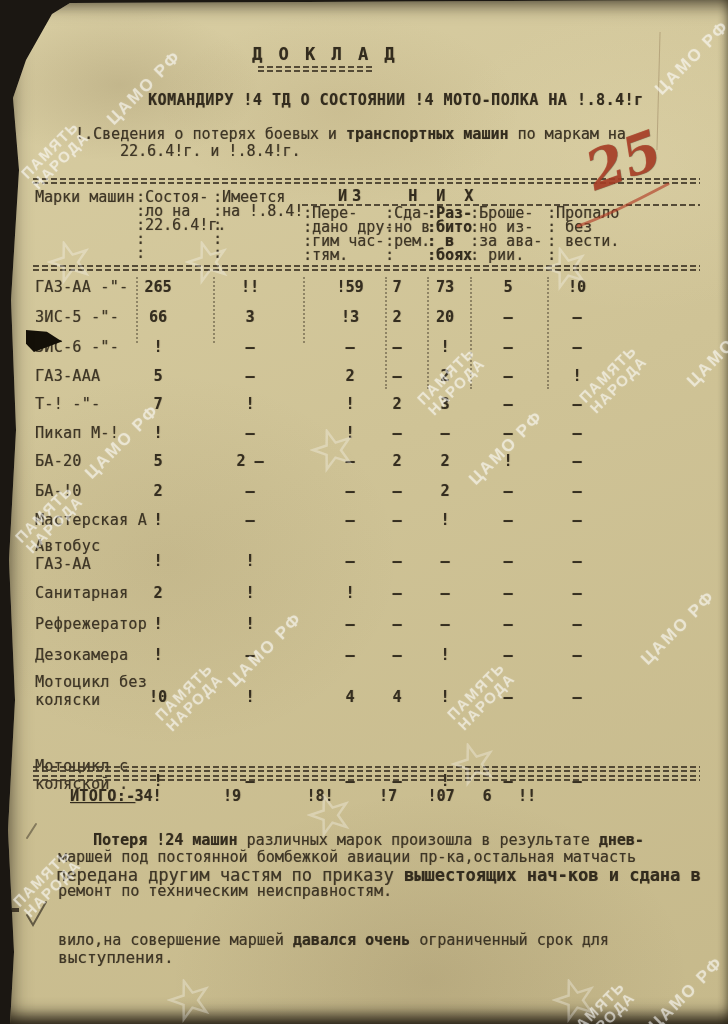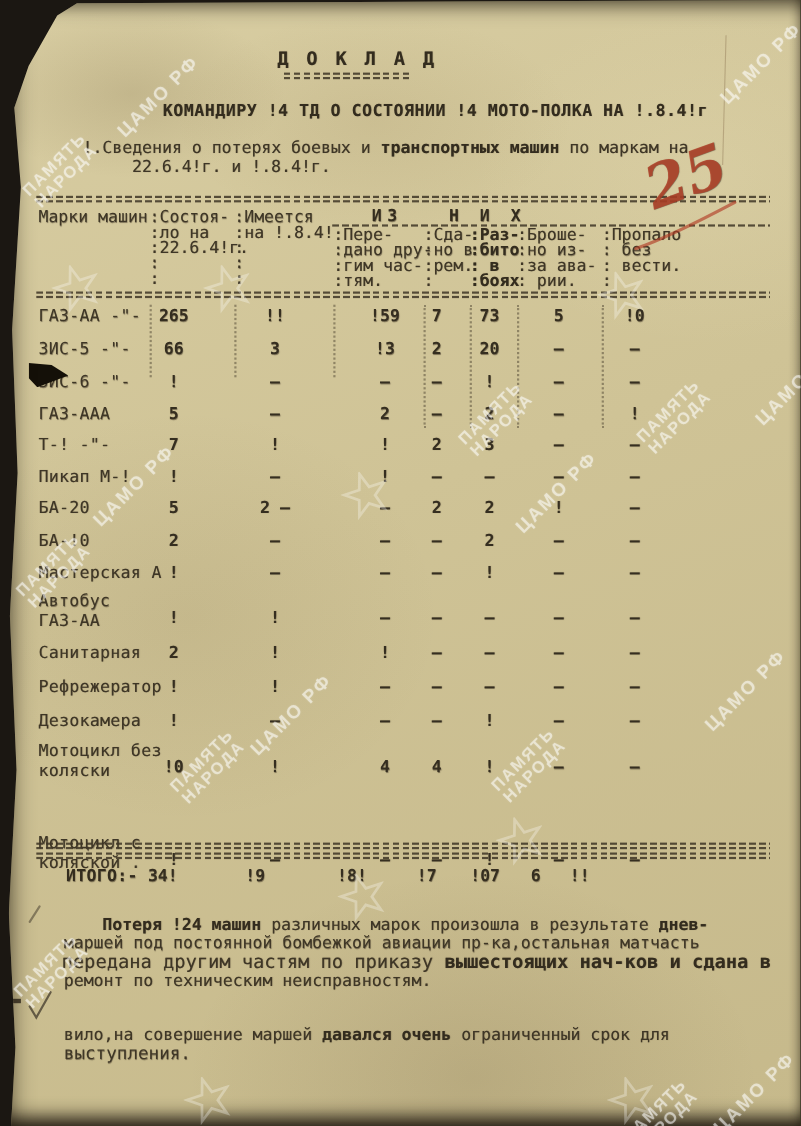--- a/index.html
+++ b/index.html
@@ -294,21 +294,21 @@
   <div class="abs rule" style="left:33px;top:766px;width:667px;">
     <div class="dash"></div>
         <div class="dash"></div>
   </div>
   <div class="abs rule" style="left:33px;top:775px;width:667px;">
     <div class="dash"></div>
         <div class="dash"></div>
   </div>
 
   <div class="trow" style="top:787px;">
-    <span class="tname b" style="left:27px;">ИТОГО:-</span>
+    <span class="tname b" style="left:37px;text-decoration:underline;">ИТОГО:-</span>
     <span class="tv g2">34!</span>
     <span class="tv g3">!9</span>
     <span class="tv g4">!8!</span>
     <span class="tv g5">!7</span>
     <span class="tv g6">!07</span>
     <span class="tv g7">6</span>
     <span class="tv g8">!!</span>
   </div>
 
   <div class="abs" style="left:93px;top:831px;font-size:15px;"><span class="pre b">Потеря !24 машин </span><span class="pre">различных марок произошла в результате </span><span class="pre b">днев-</span></div>

